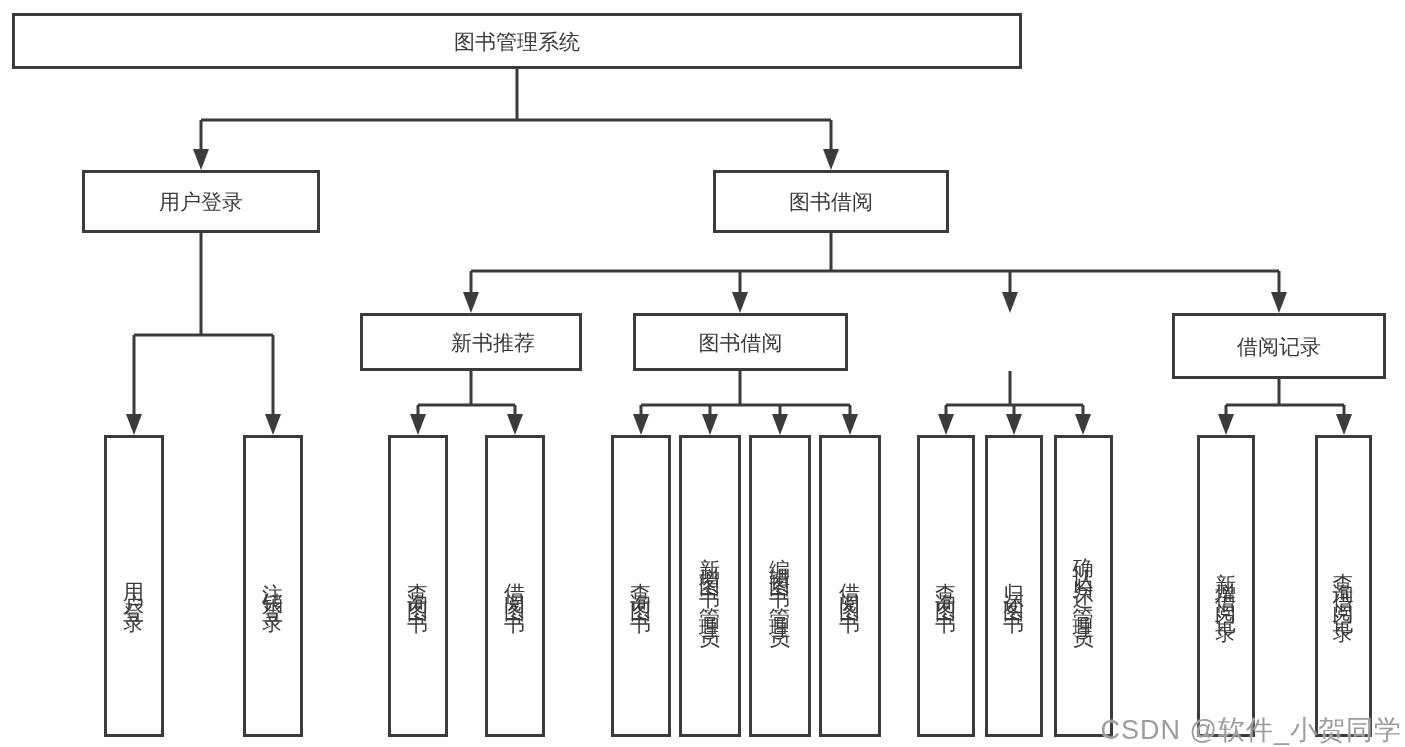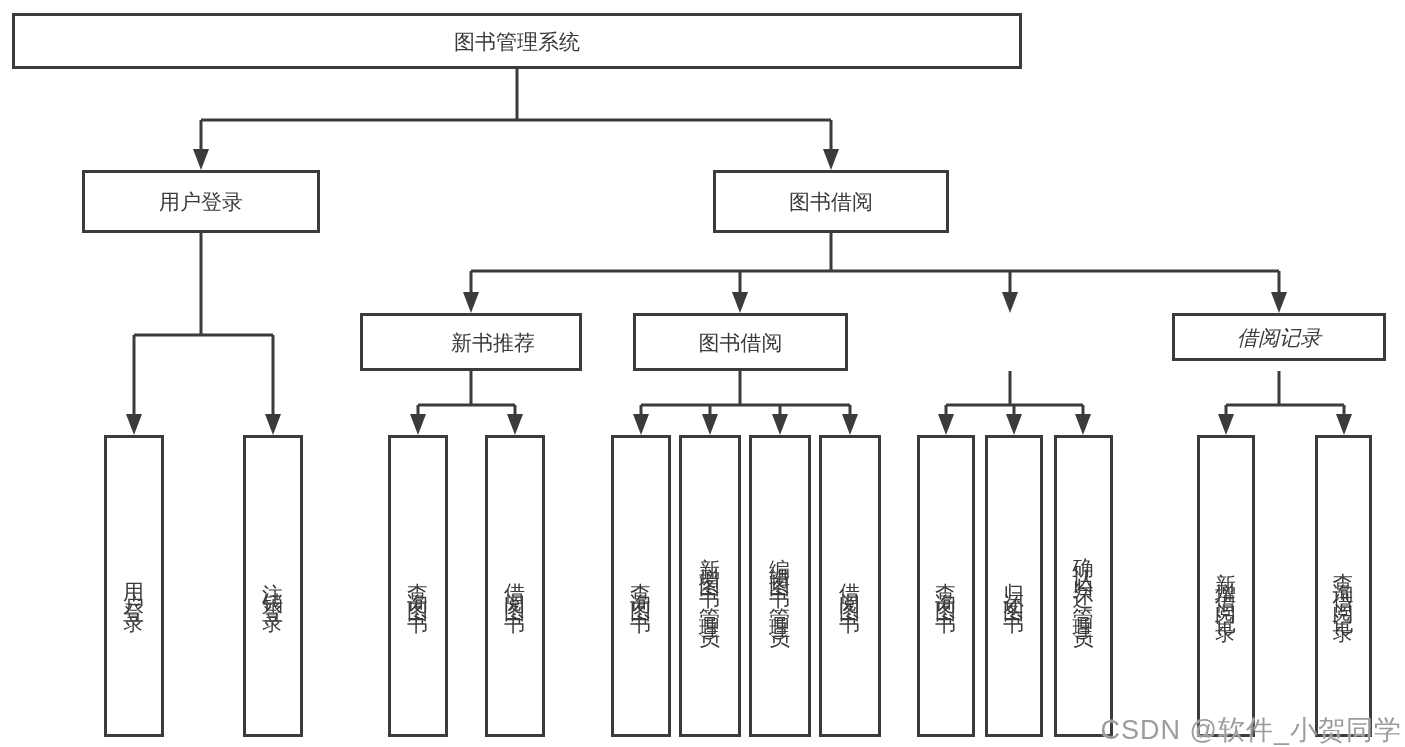--- a/index.html
+++ b/index.html
@@ -100,21 +100,21 @@
   <div class="box" style="left:713px; top:170px; width:236px; height:63px;">
     <span>图书借阅</span>
   </div>
 
   <div class="box" style="left:360px; top:313px; width:222px; height:58px;padding-left:44px;">
     <span>新书推荐</span>
   </div>
   <div class="box" style="left:633px; top:313px; width:215px; height:58px;">
     <span>图书借阅</span>
   </div>
-  <div class="box" style="left:1172px; top:313px; width:214px; height:48px;font-style:italic;">
+  <div class="box" style="left:1172px; top:313px; width:214px; height:66px;">
     <span>借阅记录</span>
   </div>
 
   <div class="box vbox" style="left:104px; width:60px;">
     <span>用户登录</span>
   </div>
   <div class="box vbox" style="left:243px; width:60px;">
     <span>注销登录</span>
   </div>
 

